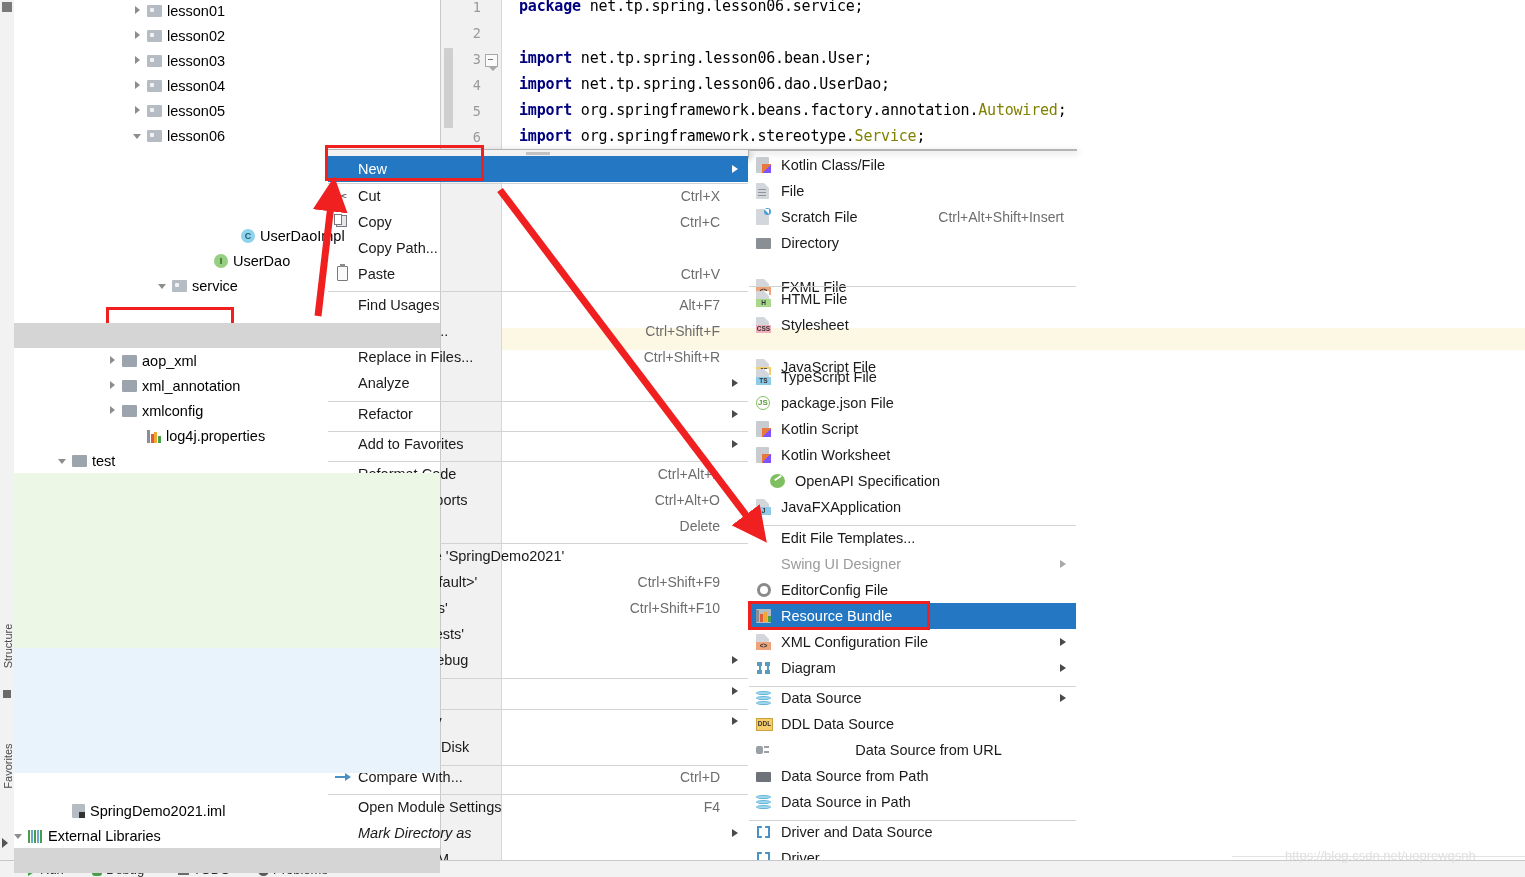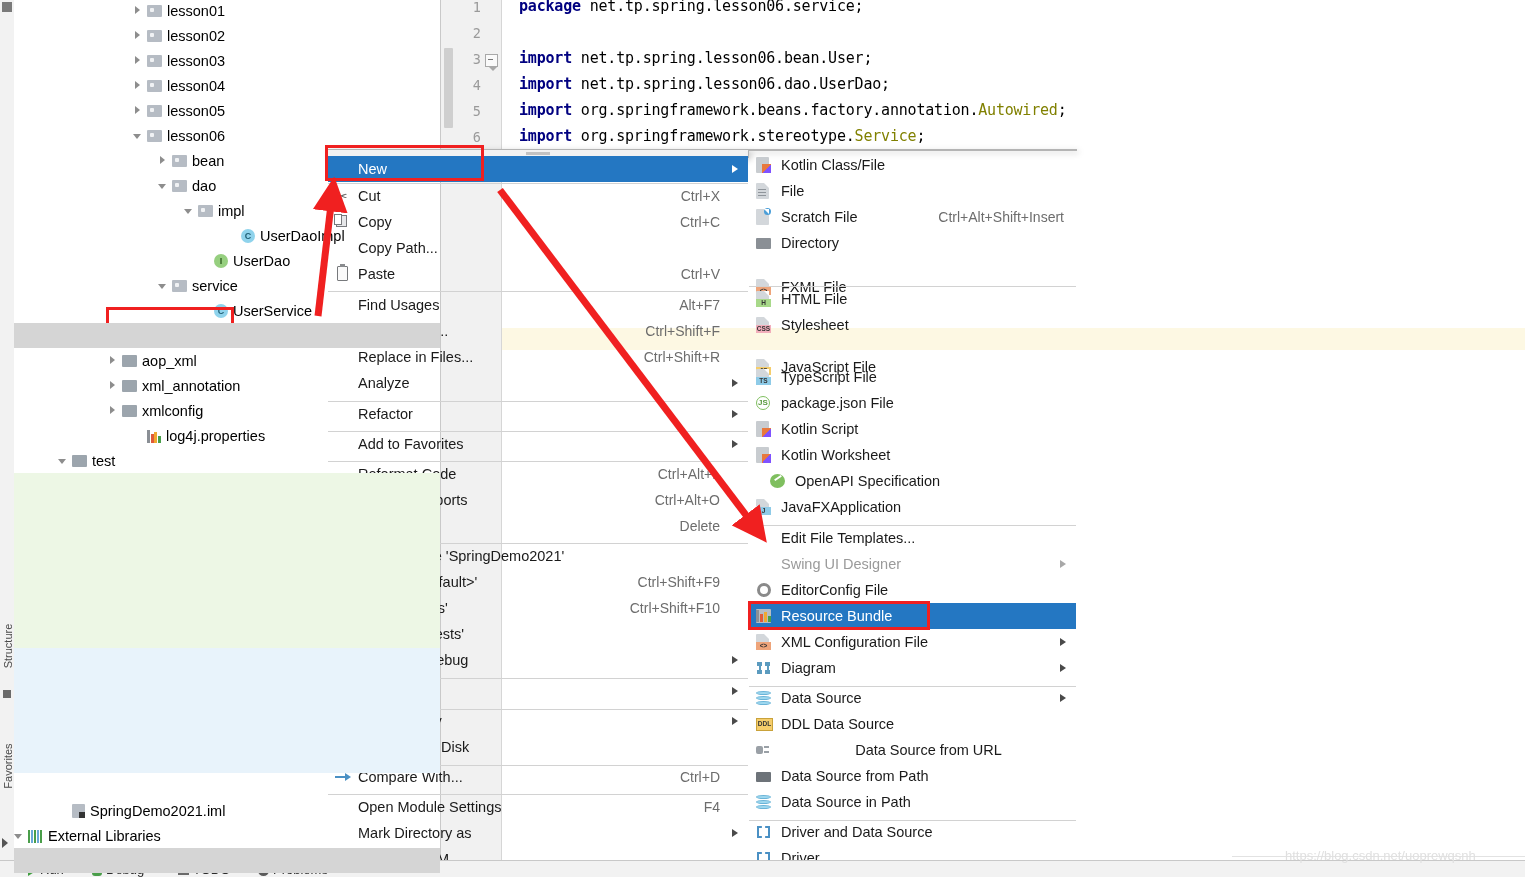--- a/index.html
+++ b/index.html
@@ -169,40 +169,28 @@
     </div>
     <div class="trow" style="position: absolute; top: 73px; left: 0px; width: 426px;">
       <div class="tw" style="left: 119px;"><span class="arrow collapsed"></span><span class="ficon gray"></span><span class="lbl">lesson04</span></div>
     </div>
     <div class="trow" style="position: absolute; top: 98px; left: 0px; width: 426px;">
       <div class="tw" style="left: 119px;"><span class="arrow collapsed"></span><span class="ficon gray"></span><span class="lbl">lesson05</span></div>
     </div>
     <div class="trow" style="position: absolute; top: 123px; left: 0px; width: 426px;">
       <div class="tw" style="left: 119px;"><span class="arrow expanded"></span><span class="ficon gray"></span><span class="lbl">lesson06</span></div>
     </div>
-    <div class="trow" style="position: absolute; top: 148px; left: 0px; width: 426px;">
-      <div class="tw" style="left: 144px;"><span class="arrow collapsed"></span><span class="ficon gray"></span><span class="lbl">bean</span></div>
-    </div>
-    <div class="trow" style="position: absolute; top: 173px; left: 0px; width: 426px;">
-      <div class="tw" style="left: 144px;"><span class="arrow expanded"></span><span class="ficon gray"></span><span class="lbl">dao</span></div>
-    </div>
-    <div class="trow" style="position: absolute; top: 198px; left: 0px; width: 426px;">
-      <div class="tw" style="left: 170px;"><span class="arrow expanded"></span><span class="ficon gray"></span><span class="lbl">impl</span></div>
-    </div>
     <div class="trow" style="position: absolute; top: 223px; left: 0px; width: 426px;">
       <div class="tw" style="left: 213px;"><span class="arrow"></span><span class="cicon c">C</span><span class="lbl">UserDaoImpl</span></div>
     </div>
     <div class="trow" style="position: absolute; top: 248px; left: 0px; width: 426px;">
       <div class="tw" style="left: 186px;"><span class="arrow"></span><span class="cicon i">I</span><span class="lbl">UserDao</span></div>
     </div>
     <div class="trow" style="position: absolute; top: 273px; left: 0px; width: 426px;">
       <div class="tw" style="left: 144px;"><span class="arrow expanded"></span><span class="ficon gray"></span><span class="lbl">service</span></div>
-    </div>
-    <div class="trow" style="position: absolute; top: 298px; left: 0px; width: 426px;">
-      <div class="tw" style="left: 186px;"><span class="arrow"></span><span class="cicon c">C</span><span class="lbl">UserService</span></div>
     </div>
     <div class="trow" style="position: absolute; top: 323px; left: 0px; width: 426px;">
       <div class="tw" style="left: 66px;"><span class="arrow expanded"></span><span class="ficon res"></span><span class="lbl">resources</span></div>
     </div>
     <div class="trow" style="position: absolute; top: 348px; left: 0px; width: 426px;">
       <div class="tw" style="left: 94px;"><span class="arrow collapsed"></span><span class="ficon plain"></span><span class="lbl">aop_xml</span></div>
     </div>
     <div class="trow" style="position: absolute; top: 398px; left: 0px; width: 426px;">
       <div class="tw" style="left: 94px;"><span class="arrow collapsed"></span><span class="ficon plain"></span><span class="lbl">xmlconfig</span></div>
     </div>
@@ -330,21 +318,21 @@
       <div class="mi" style="position: absolute; top: 558px; left: 0px; right: 0px;"><span>Local History</span><span class="sub"></span></div>
       <div class="mi" style="position: absolute; top: 584px; left: 0px; right: 0px;"><span class="mico">
           <span class="reloadic"></span>
         </span><span>Reload from Disk</span></div>
       <div class="msep" style="position: absolute; top: 612px; left: 0px; right: 0px;"></div>
       <div class="mi" style="position: absolute; top: 614px; left: 0px; right: 0px;"><span class="mico">
           <span class="cmpic"></span>
         </span><span>Compare With...</span><span class="sc">Ctrl+D</span></div>
       <div class="msep" style="position: absolute; top: 641px; left: 0px; right: 0px;"></div>
       <div class="mi" style="position: absolute; top: 644px; left: 0px; right: 0px;"><span>Open Module Settings</span><span class="sc">F4</span></div>
-      <div class="mi" style="position: absolute; top: 670px; left: 0px; right: 0px;"><span>Mark Directory as</span><span class="sub"></span></div>
+      <div class="mi" style="position: absolute; top: 670px; left: 0px; right: 0px; font-style: italic;"><span>Mark Directory as</span><span class="sub"></span></div>
       <div class="mi" style="position: absolute; top: 696px; left: 0px; right: 0px;"><span>Remove BOM</span></div>
     </div>
 </div>
 
 <div class="abs" id="sub-menu">
   <div id="sub-items">
       <div class="mi" style="position: absolute; top: 2px; left: 0px; right: 0px;"><span class="mico">
           <span class="kt"></span>
         </span><span>Kotlin Class/File</span></div>
       <div class="mi" style="position: absolute; top: 28px; left: 0px; right: 0px;"><span class="mico">

